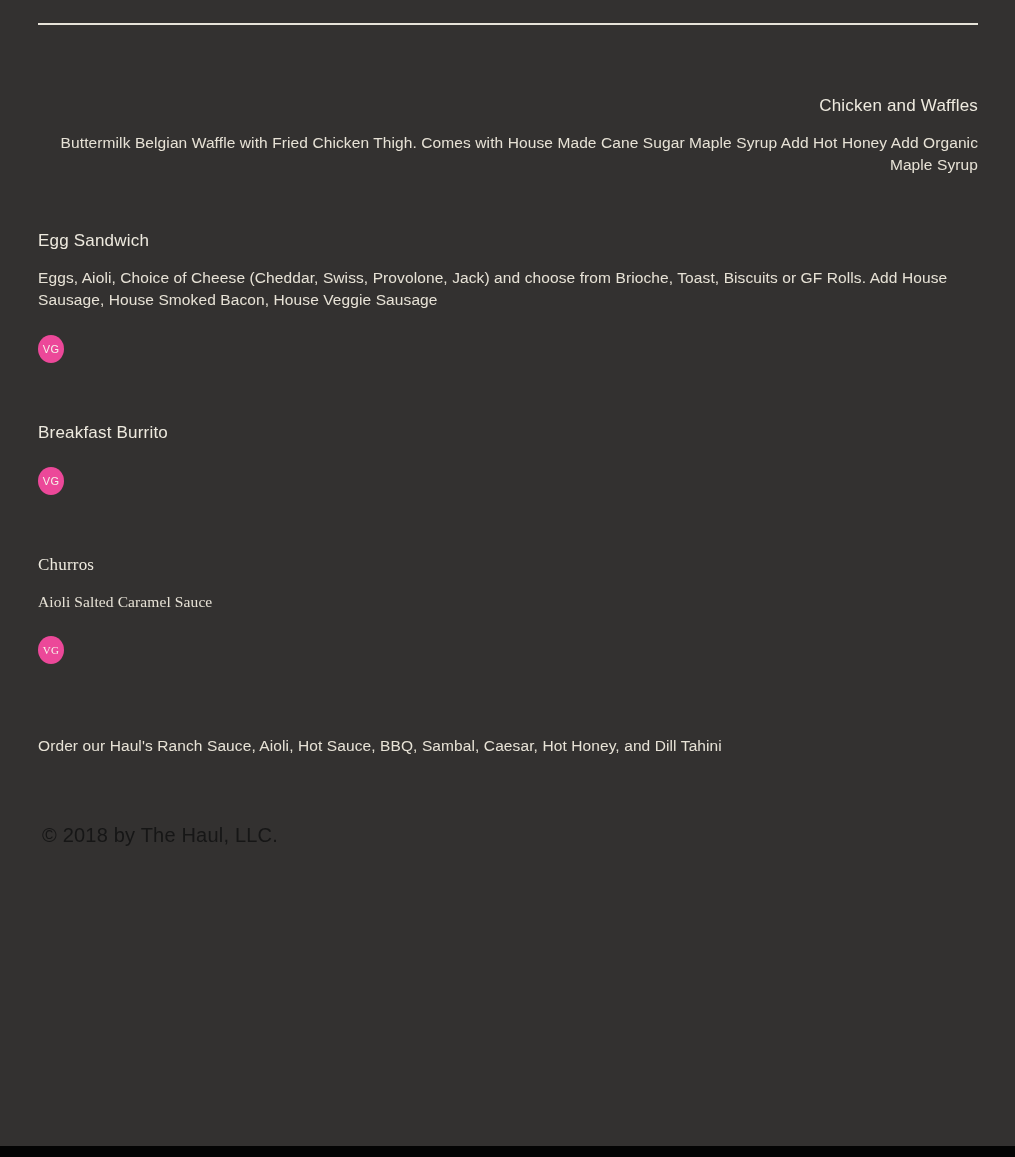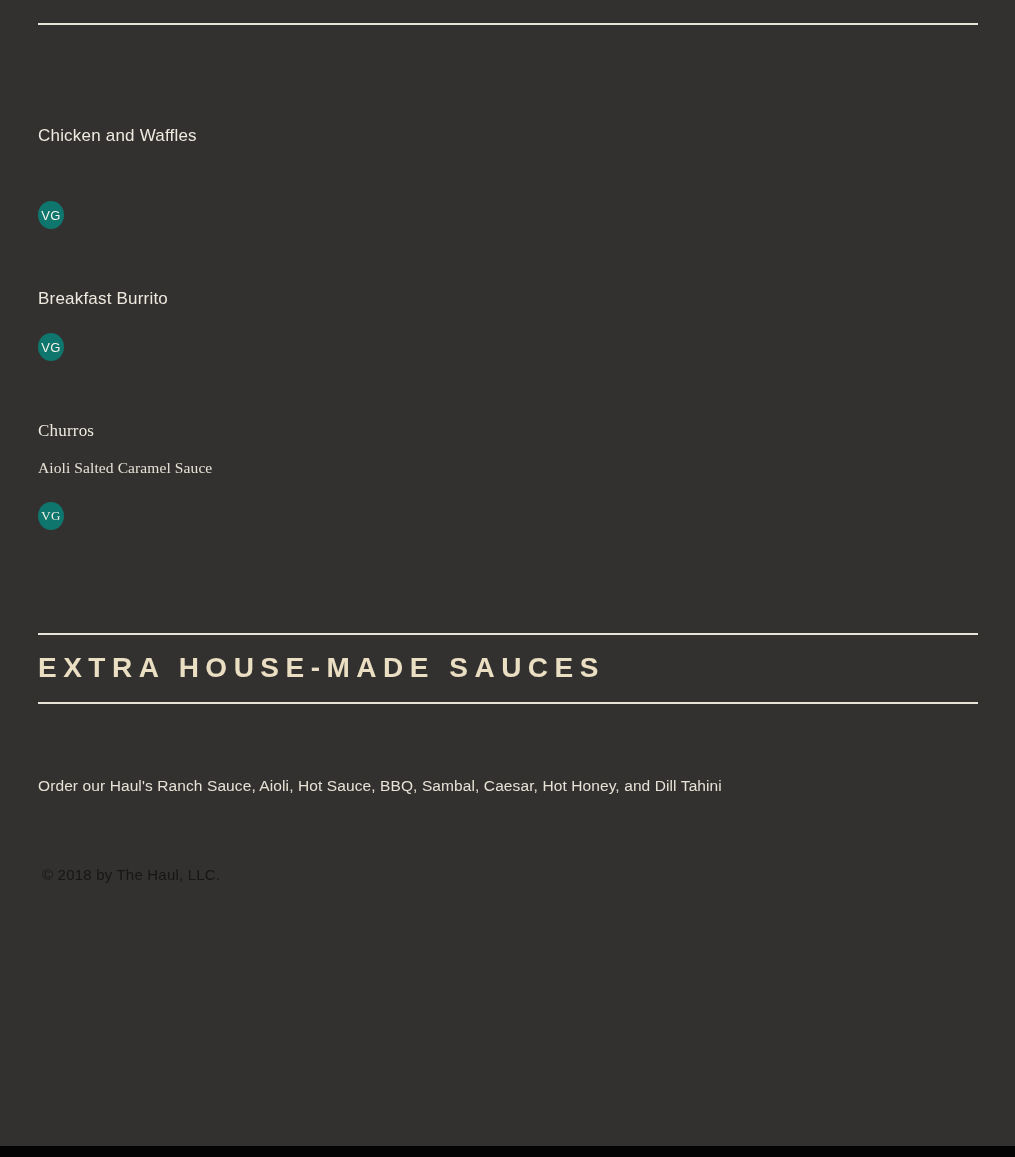--- a/index.html
+++ b/index.html
@@ -35,32 +35,32 @@
     letter-spacing: 0.2px;
   }
   .item-desc {
     color: #e7e2d6;
     font-size: 15.5px;
     line-height: 22px;
     margin-top: 16px;
     letter-spacing: 0.1px;
     max-width: 940px;
   }
-  .mt-item1 { margin-top: 101px; }
+  .mt-item1 { margin-top: 71px; text-align: right; }
   .mt-item2 { margin-top: 55px; }
   .mt-item3 { margin-top: 60px; }
   .mt-item4 { margin-top: 60px; font-family: Liberation Serif, serif; }
 
   .vg-badge {
     width: 26px;
     height: 28px;
     border-radius: 50%;
-    background: #0f766e;
+    background: #ec4899;
     color: #f6f3ea;
-    font-size: 13px;
+    font-size: 11px;
     display: flex;
     align-items: center;
     justify-content: center;
     margin-top: 24px;
     letter-spacing: 0.3px;
   }
   .badge-tight { margin-top: 23px; }
 
   .section-header .rule-above { margin-top: 103px; }
   .section-heading {
@@ -73,21 +73,21 @@
     text-transform: uppercase;
   }
   .section-header .rule-below { margin-top: 17px; }
 
   .mt-sauce { margin-top: 71px; }
 
   .footer-copyright {
     margin-top: 69px;
     margin-left: 4px;
     color: #161616;
-    font-size: 15px;
+    font-size: 20px;
     line-height: 18px;
     letter-spacing: 0.2px;
   }
   .bottom-bar {
     position: absolute;
     left: 0;
     bottom: 0;
     width: 100%;
     height: 11px;
     background: #040404;
@@ -96,48 +96,46 @@
 </head>
 <body>
 
 <div class="page">
   <div class="content">
 
     <div class="rule rule-top"></div>
 
     <div class="menu-item mt-item1">
       <div class="item-title">Chicken and Waffles</div>
+      <div class="item-desc">Buttermilk Belgian Waffle with Fried Chicken Thigh. Comes with House Made Cane Sugar Maple Syrup Add Hot Honey Add Organic Maple Syrup</div>
     </div>
 
     <div class="menu-item mt-item2">
+      <div class="item-title">Egg Sandwich</div>
+      <div class="item-desc">Eggs, Aioli, Choice of Cheese (Cheddar, Swiss, Provolone, Jack) and choose from Brioche, Toast, Biscuits or GF Rolls. Add House Sausage, House Smoked Bacon, House Veggie Sausage</div>
       <div class="vg-badge">
         <span>VG</span>
       </div>
     </div>
 
     <div class="menu-item mt-item3">
       <div class="item-title">Breakfast Burrito</div>
       <div class="vg-badge">
         <span>VG</span>
       </div>
     </div>
 
     <div class="menu-item mt-item4">
       <div class="item-title">Churros</div>
       <div class="item-desc">Aioli Salted Caramel Sauce</div>
       <div class="vg-badge badge-tight">
         <span>VG</span>
       </div>
     </div>
 
-    <div class="section-header">
-      <div class="rule rule-above"></div>
-      <h2 class="section-heading">EXTRA HOUSE-MADE SAUCES</h2>
-      <div class="rule rule-below"></div>
-    </div>
 
     <div class="menu-item mt-sauce">
       <div class="item-desc">Order our Haul's Ranch Sauce, Aioli, Hot Sauce, BBQ, Sambal, Caesar, Hot Honey, and Dill Tahini</div>
     </div>
 
     <div class="footer-copyright">© 2018 by The Haul, LLC.</div>
 
   </div>
 
   <div class="bottom-bar"></div>

